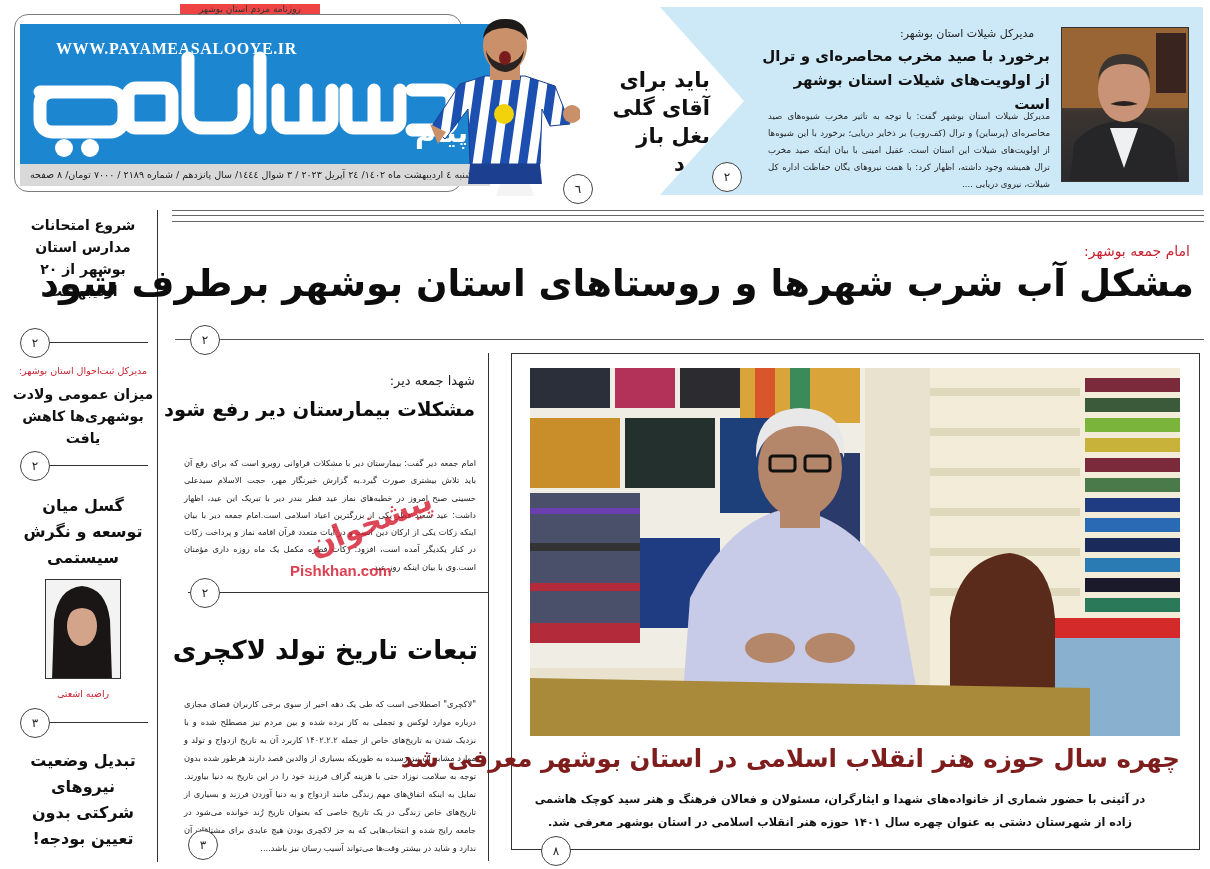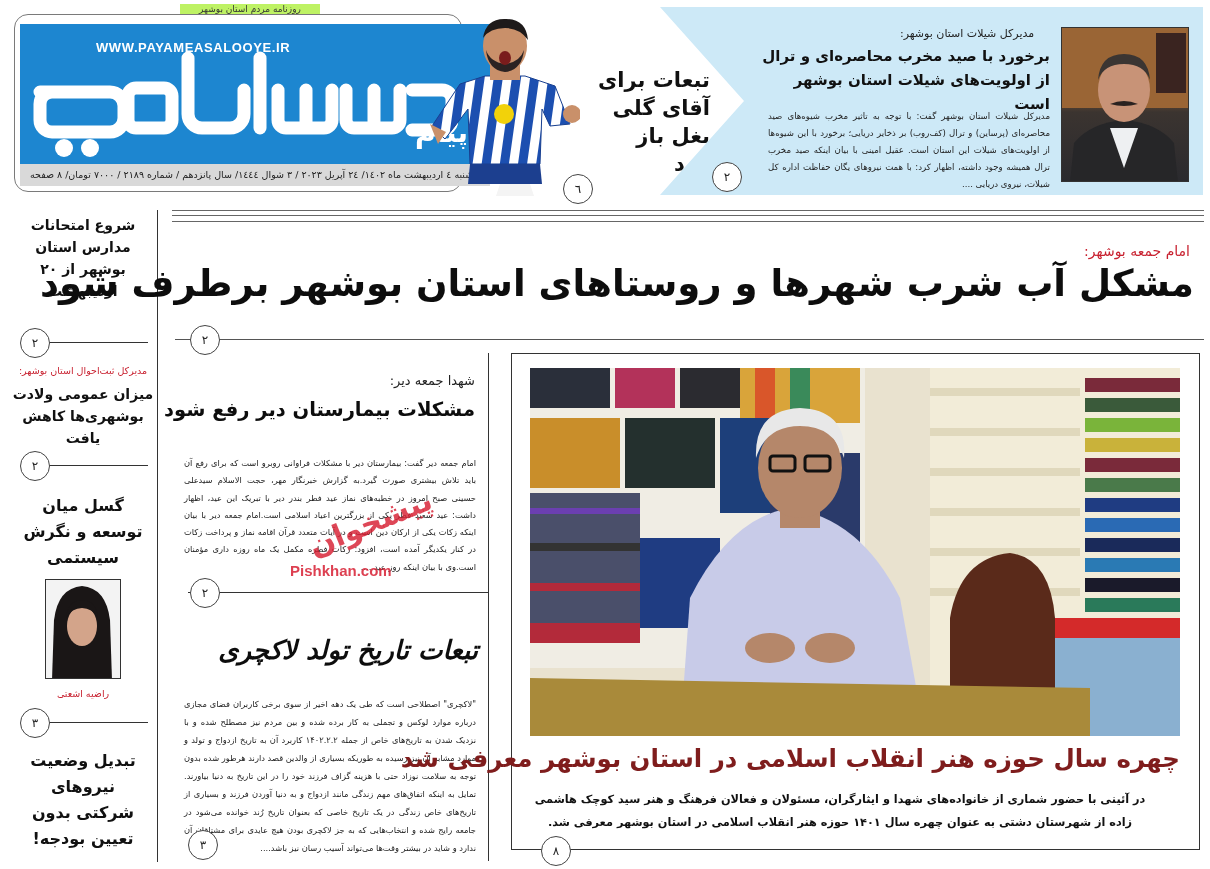--- a/index.html
+++ b/index.html
@@ -3,23 +3,23 @@
 <meta charset="utf-8">
 <style>
   * { box-sizing: border-box; margin: 0; padding: 0; }
   html, body { width: 1210px; height: 869px; background: #ffffff; overflow: hidden; }
   body { position: relative; font-family: "DejaVu Sans", sans-serif; color: #1a1a1a; direction: rtl; }
 
   .abs { position: absolute; }
 
   
   .mast-frame { left: 14px; top: 14px; width: 448px; height: 178px; border: 1px solid #7a7a7a; border-radius: 14px; }
-  .mast-tagline { left: 180px; top: 4px; width: 140px; text-align: center; font-size: 9px; color: #333; background: #bef264; letter-spacing: 1px; }
+  .mast-tagline { left: 180px; top: 4px; width: 140px; text-align: center; font-size: 9px; color: #333; background: #ef4444; letter-spacing: 1px; }
   .mast-blue { left: 20px; top: 24px; width: 470px; height: 140px; background: #1d86d0; overflow: hidden; }
-  .mast-url { left: 56px; top: 40px; font-family: Liberation Sans, sans-serif; font-weight: bold; font-size: 13px; color: #fff; letter-spacing: 0.6px; direction: ltr; margin-left: 40px; }
+  .mast-url { left: 56px; top: 40px; font-family: Liberation Serif, serif; font-weight: bold; font-size: 16px; color: #fff; letter-spacing: 0.6px; direction: ltr; }
   .mast-logo { left: 28px; top: 50px; width: 430px; height: 110px; }
   .mast-sub { left: 430px; top: 112px; font-size: 28px; font-weight: bold; color: #fff; }
   .mast-date { left: 20px; top: 164px; width: 470px; height: 22px; background: #d9d9d9; font-size: 9.5px; line-height: 22px; padding-right: 8px; color: #222; white-space: nowrap; overflow: hidden; }
 
   
   .player { left: 430px; top: 14px; width: 150px; height: 182px; }
 
   .teaser-title { left: 598px; top: 66px; width: 112px; font-size: 21px; font-weight: bold; line-height: 28px; text-align: right; color: #111; }
 
   .page-badge { width: 30px; height: 30px; border: 1px solid #444; border-radius: 50%; background: #fff; font-size: 12px; text-align: center; line-height: 28px; color: #222; }
@@ -52,21 +52,21 @@
   .lead-headline { left: 200px; top: 262px; width: 994px; font-size: 37px; font-weight: bold; text-align: right; color: #0d0d0d; letter-spacing: -1px; white-space: nowrap; }
   .lead-rule { left: 175px; top: 339px; width: 1029px; height: 1px; background: #555; }
 
   
   .vrule-mid { left: 488px; top: 353px; width: 1px; height: 508px; background: #333; }
   .mid-kicker { left: 190px; top: 373px; width: 285px; font-size: 13px; text-align: right; color: #222; }
   .mid-headline { left: 190px; top: 398px; width: 285px; font-size: 19.5px; font-weight: bold; text-align: right; color: #0d0d0d; letter-spacing: -0.5px; white-space: nowrap; }
   .mid-body { left: 184px; top: 455px; width: 292px; font-size: 8.3px; line-height: 17.3px; text-align: justify; color: #222; }
   .mid-rule { left: 188px; top: 592px; width: 300px; height: 1px; background: #333; }
 
-  .lux-headline { left: 190px; top: 635px; width: 288px; font-size: 26px; font-weight: bold; text-align: right; color: #0d0d0d; letter-spacing: -0.8px; white-space: nowrap; font-style: italic; }
+  .lux-headline { left: 190px; top: 635px; width: 288px; font-size: 26px; font-weight: bold; text-align: right; color: #0d0d0d; letter-spacing: -0.8px; white-space: nowrap; }
   .lux-body { left: 184px; top: 695px; width: 292px; font-size: 8.3px; line-height: 18px; text-align: justify; color: #222; }
 
   
   .wm-fa { left: 305px; top: 505px; font-size: 30px; font-weight: bold; color: rgba(215,30,50,0.82); transform: rotate(-22deg); }
   .wm-en { left: 290px; top: 562px; font-family: "Liberation Sans", sans-serif; font-size: 15px; font-weight: bold; color: rgba(215,30,50,0.85); direction: ltr; }
 
   
   .photo-box { left: 511px; top: 353px; width: 689px; height: 497px; border: 1px solid #333; }
   .photo { left: 530px; top: 368px; width: 650px; height: 368px; overflow: hidden; background: #c7b58a; }
   .photo-headline { left: 520px; top: 744px; width: 660px; font-size: 24.5px; font-weight: bold; color: #7f1d1d; text-align: right; letter-spacing: -0.8px; white-space: nowrap; }
@@ -112,21 +112,21 @@
   <ellipse cx="75" cy="32" rx="22" ry="26" fill="#c9906a"></ellipse>
   <path d="M53 24 Q56 4 76 5 Q96 5 98 26 Q90 14 75 14 Q60 14 53 24 Z" fill="#1e1a1a"></path>
   <path d="M56 36 Q58 56 75 58 Q92 56 94 36 Q90 48 75 50 Q60 48 56 36 Z" fill="#2b2222"></path>
   <ellipse cx="75" cy="44" rx="6" ry="7" fill="#7a1c1c"></ellipse>
   <circle cx="74" cy="100" r="10" fill="#f2d20a"></circle>
   <path d="M40 150 L110 150 L112 170 L38 170 Z" fill="#1c3f8f"></path>
   <path d="M70 170 L100 170 L104 182 L66 182 Z" fill="#f4f4f4"></path>
 </svg>
 
 <div class="abs teaser-title">
-  <div>تبعات برای</div>
+  <div>باید برای</div>
   <div>آقای گلی</div>
   <div>بغل باز کرد</div>
 </div>
 <div class="abs page-badge" style="left:563px;top:174px;">٦</div>
 
 <div class="abs fish-panel"></div>
 <div class="abs fish-photo">
   <svg width="128" height="155" viewBox="0 0 128 155">
     <rect x="0" y="0" width="128" height="80" fill="#9a6535"></rect>
     <rect x="96" y="5" width="30" height="60" fill="#3a2420"></rect>

